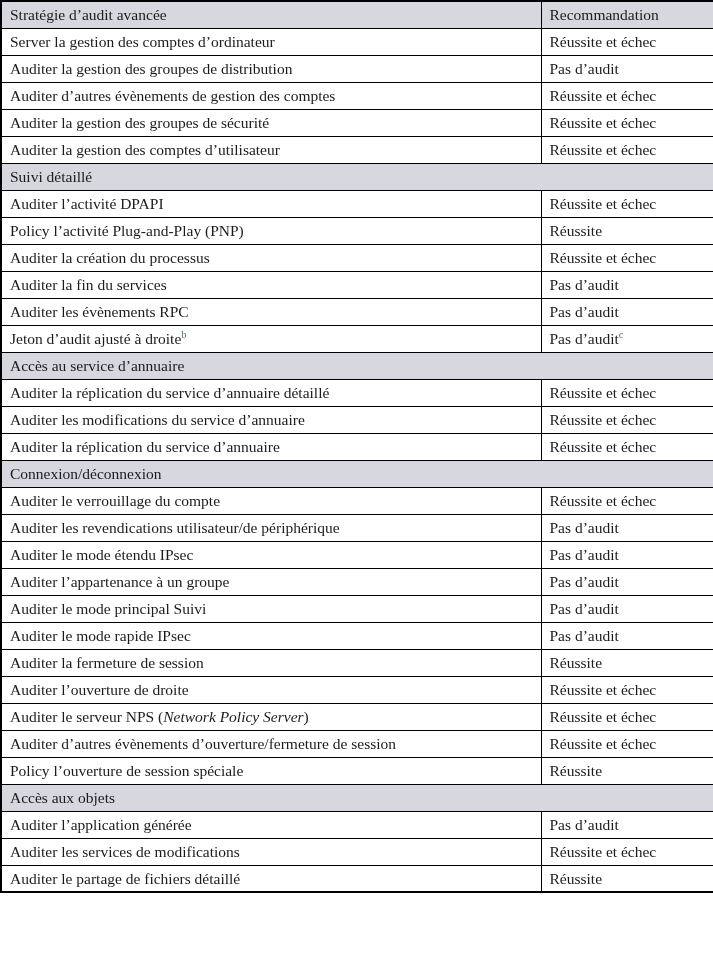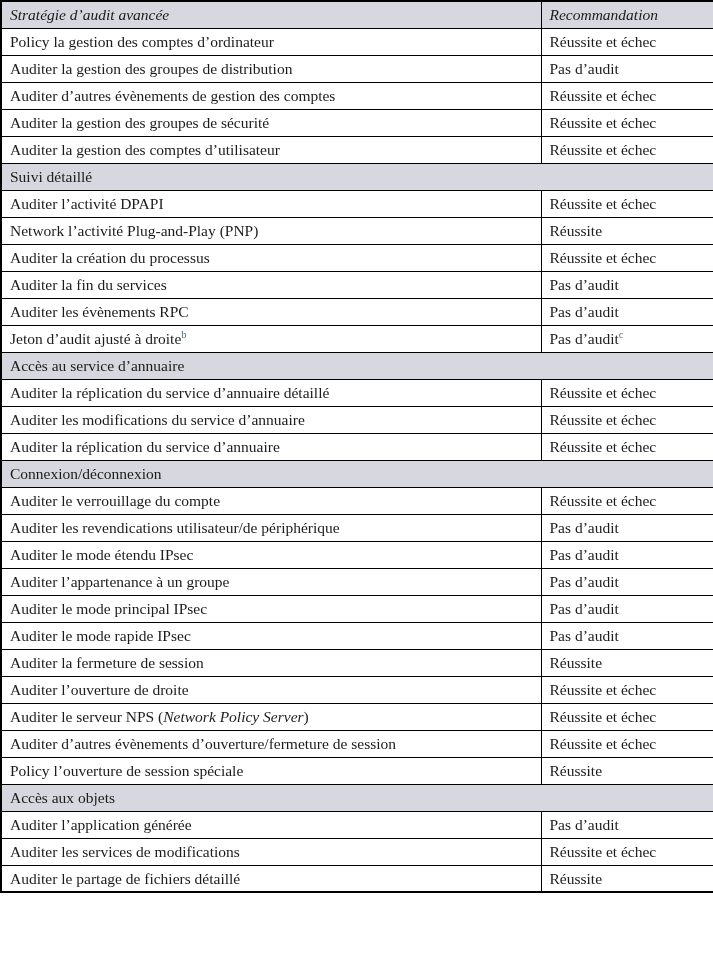--- a/index.html
+++ b/index.html
@@ -29,21 +29,20 @@
     padding: 1px 8px 0 8px;
     font-size: 15.5px;
     font-weight: normal;
     text-align: left;
     vertical-align: middle;
     white-space: nowrap;
     overflow: hidden;
   }
   thead th {
     background: var(--header-bg, #d7d8df);
-    font-style: italic;
   }
   tr.section-row td {
     background: var(--header-bg, #d7d8df);
   }
   sup.footnote {
     color: var(--footnote-color, #44708e);
     font-size: 10.5px;
     line-height: 0;
     vertical-align: super;
   }
@@ -59,21 +58,21 @@
       <col class="col-reco">
     </colgroup>
     <thead>
       <tr>
         <th>Stratégie d’audit avancée</th>
         <th>Recommandation</th>
       </tr>
     </thead>
     <tbody>
         <tr>
-          <td class="policy-cell"><span>Policy la gestion des comptes d’ordinateur</span></td>
+          <td class="policy-cell"><span>Server la gestion des comptes d’ordinateur</span></td>
           <td class="recommendation-cell"><span>Réussite et échec</span></td>
         </tr>
         <tr>
           <td class="policy-cell"><span>Auditer la gestion des groupes de distribution</span></td>
           <td class="recommendation-cell"><span>Pas d’audit</span></td>
         </tr>
         <tr>
           <td class="policy-cell"><span>Auditer d’autres évènements de gestion des comptes</span></td>
           <td class="recommendation-cell"><span>Réussite et échec</span></td>
         </tr>
@@ -86,21 +85,21 @@
           <td class="recommendation-cell"><span>Réussite et échec</span></td>
         </tr>
         <tr class="section-row">
           <td colspan="2">Suivi détaillé</td>
         </tr>
         <tr>
           <td class="policy-cell"><span>Auditer l’activité DPAPI</span></td>
           <td class="recommendation-cell"><span>Réussite et échec</span></td>
         </tr>
         <tr>
-          <td class="policy-cell"><span>Network l’activité Plug-and-Play (PNP)</span></td>
+          <td class="policy-cell"><span>Policy l’activité Plug-and-Play (PNP)</span></td>
           <td class="recommendation-cell"><span>Réussite</span></td>
         </tr>
         <tr>
           <td class="policy-cell"><span>Auditer la création du processus</span></td>
           <td class="recommendation-cell"><span>Réussite et échec</span></td>
         </tr>
         <tr>
           <td class="policy-cell"><span>Auditer la fin du services</span></td>
           <td class="recommendation-cell"><span>Pas d’audit</span></td>
         </tr>
@@ -140,21 +139,21 @@
         </tr>
         <tr>
           <td class="policy-cell"><span>Auditer le mode étendu IPsec</span></td>
           <td class="recommendation-cell"><span>Pas d’audit</span></td>
         </tr>
         <tr>
           <td class="policy-cell"><span>Auditer l’appartenance à un groupe</span></td>
           <td class="recommendation-cell"><span>Pas d’audit</span></td>
         </tr>
         <tr>
-          <td class="policy-cell"><span>Auditer le mode principal IPsec</span></td>
+          <td class="policy-cell"><span>Auditer le mode principal Suivi</span></td>
           <td class="recommendation-cell"><span>Pas d’audit</span></td>
         </tr>
         <tr>
           <td class="policy-cell"><span>Auditer le mode rapide IPsec</span></td>
           <td class="recommendation-cell"><span>Pas d’audit</span></td>
         </tr>
         <tr>
           <td class="policy-cell"><span>Auditer la fermeture de session</span></td>
           <td class="recommendation-cell"><span>Réussite</span></td>
         </tr>

